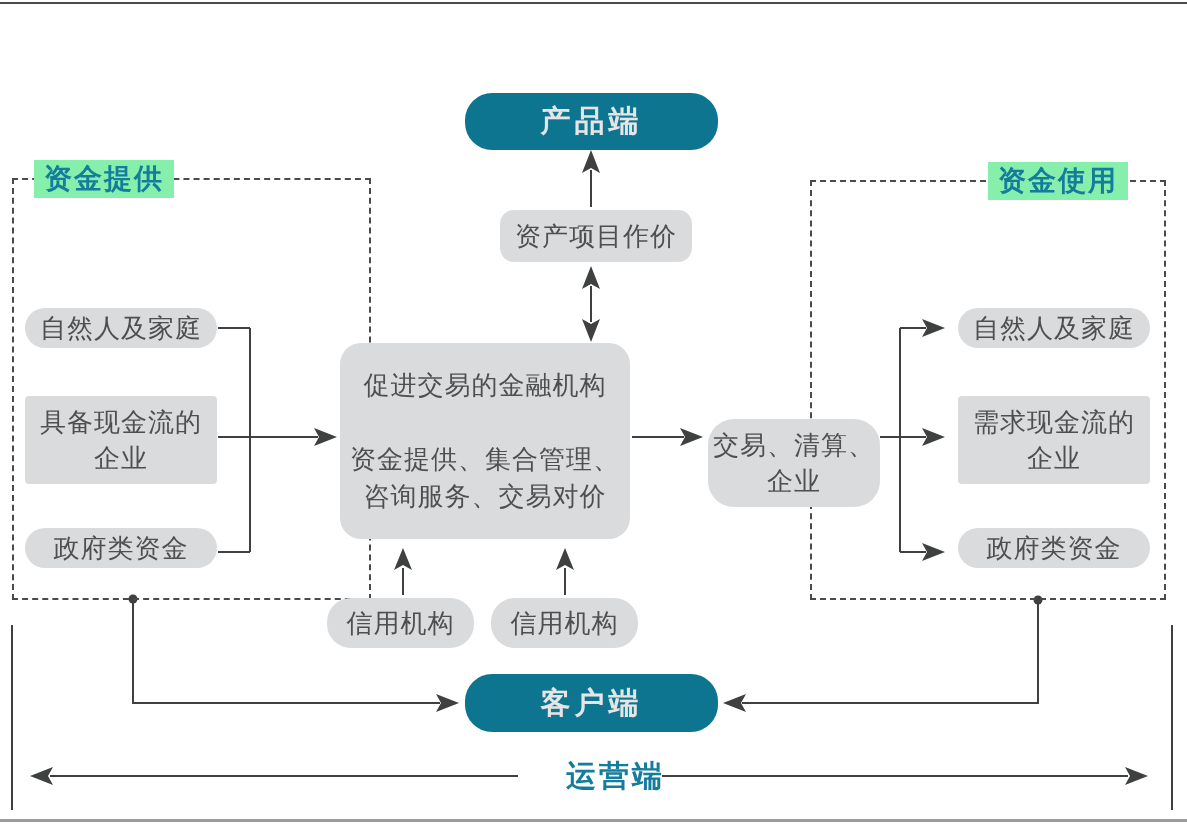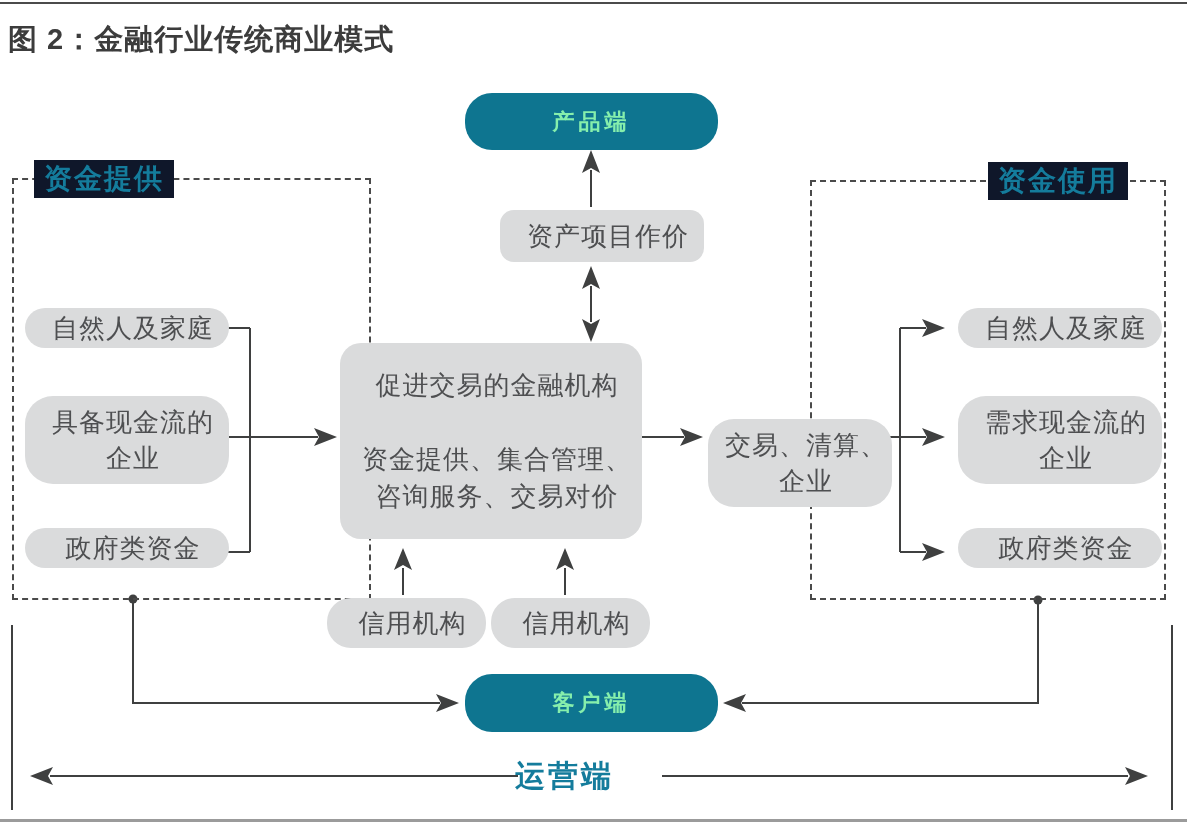--- a/index.html
+++ b/index.html
@@ -18,62 +18,61 @@
   }
   .svg-layer{position:absolute;left:0;top:0;width:1187px;height:827px;}
   .svg-layer line,.svg-layer polyline{stroke:#3f4040;stroke-width:2;fill:none;}
   .svg-layer polygon,.svg-layer circle{fill:#3f4040;stroke:none;}
   .dashed-box{
     position:absolute;border:2px dashed #4a4a4a;box-sizing:border-box;background:transparent;
   }
   .dashed-left{left:12px;top:178px;width:359px;height:422px;}
   .dashed-right{left:810px;top:180px;width:356px;height:420px;}
   .zone-label{
-    position:absolute;background:#0f172a;padding:0 10px;
+    position:absolute;background:#86efac;padding:0 10px;
     font-size:28px;font-weight:bold;color:#147c9c;letter-spacing:2px;text-align:center;
   }
   .label-supply{left:34px;top:160px;}
   .label-use{left:988px;top:162px;}
   .gbox{
     position:absolute;background:#dadbdc;color:#4e4f51;
     display:flex;flex-direction:column;align-items:center;justify-content:center;
-    text-align:center;font-size:26px;line-height:36px;letter-spacing:1px;padding-left:12px;
+    text-align:center;font-size:26px;line-height:36px;letter-spacing:1px;
   }
   .tbox{
-    position:absolute;background:#0e7590;color:#86efac;font-weight:bold;
+    position:absolute;background:#0e7590;color:#e5e5e5;font-weight:bold;
     display:flex;align-items:center;justify-content:center;
-    font-size:22px;letter-spacing:4px;border-radius:27px;
+    font-size:30px;letter-spacing:4px;border-radius:27px;
   }
   .box-asset{left:500px;top:210px;width:192px;height:52px;border-radius:14px;}
   .box-center{left:340px;top:343px;width:290px;height:196px;border-radius:21px;line-height:37px;}
   .box-center .spacer{height:37px;}
   .box-clearing{left:708px;top:394px;width:172px;height:88px;border-radius:26px;margin-top:25px;}
   .box-credit{left:327px;top:598px;width:147px;height:50px;border-radius:24px;}
   .box-risk{left:491px;top:598px;width:147px;height:50px;border-radius:24px;}
   .col-left{left:25px;width:192px;}
   .col-right{left:958px;width:192px;}
   .row1{top:308px;height:40px;border-radius:22px;}
-  .row2{top:396px;height:88px;border-radius:28px;}
+  .row2{top:396px;height:88px;border-radius:4px;}
   .row3{top:528px;height:40px;border-radius:22px;}
   .box-product{left:465px;top:93px;width:253px;height:57px;}
   .box-client{left:465px;top:674px;width:253px;height:58px;}
   .ops-label{
-    position:absolute;left:515px;top:756px;width:150px;text-align:left;
+    position:absolute;left:515px;top:756px;width:150px;text-align:right;
     font-size:30px;font-weight:bold;color:#147c9c;letter-spacing:3px;
   }
 </style>
 </head>
 <body>
 
 <div id="canvas">
 
   <div class="rule-top"></div>
   <div class="rule-bottom"></div>
 
-  <div class="title">图 2：金融行业传统商业模式</div>
 
   <svg class="svg-layer" viewBox="0 0 1187 827">
 
     <g>
       <line x1="591" y1="207" x2="591" y2="170"></line>
       <polygon points="591,150 582,173 591,168 600,173"></polygon>
     </g>
 
     <g>
       <line x1="591" y1="286" x2="591" y2="322"></line>

